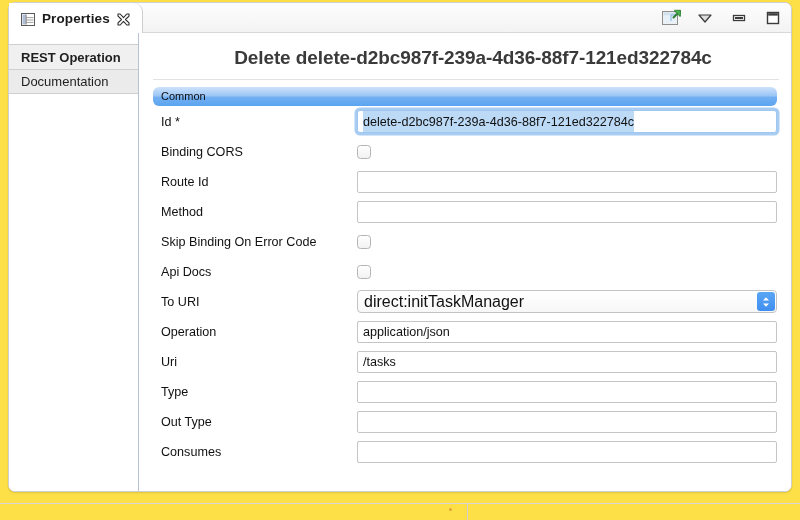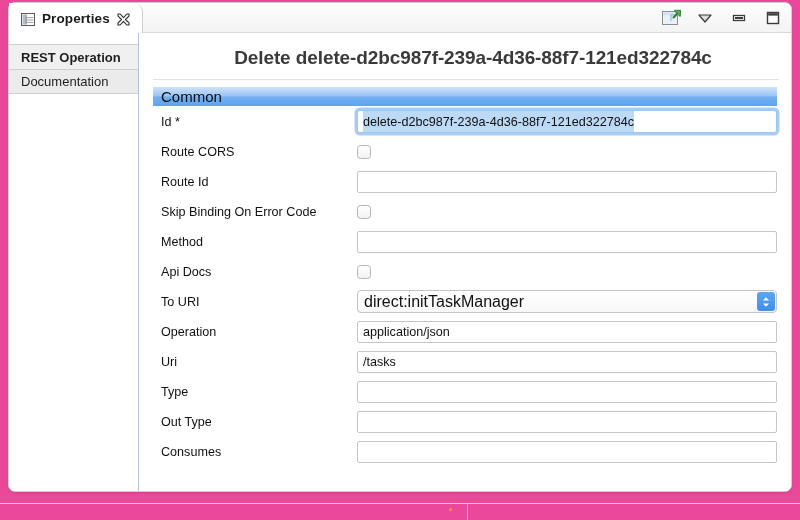--- a/index.html
+++ b/index.html
@@ -9,21 +9,21 @@
     height: 520px;
     background: #ffffff;
     font-family: "Liberation Sans", sans-serif;
     overflow: hidden;
   }
 
   #root {
     position: relative;
     width: 800px;
     height: 520px;
-    background: #ec4899;
+    background: #fde047;
   }
 
   
   .view-frame {
     position: absolute;
     left: 8px;
     top: 2px;
     width: 784px;
     height: 490px;
     background: #ffffff;
@@ -185,25 +185,26 @@
     margin: 10px 12px 0 14px;
     height: 1px;
     background: #e2e2e2;
   }
 
   .section-header {
     margin: 7px 14px 0 14px;
     height: 19px;
     line-height: 19px;
     padding-left: 8px;
-    font-size: 15px;
+    font-size: 11px;
     color: #0c0c0c;
     background: linear-gradient(to bottom, #cfe2fb 0%, #9cc6f6 45%, #72aff2 55%, #5ba4f1 100%);
     box-sizing: border-box;
     white-space: nowrap;
+    border-radius: 6px;
   }
 
   .form {
     position: relative;
     margin: 0;
     padding: 0 14px 0 14px;
   }
 
   .form-row {
     display: flex;
@@ -424,48 +425,48 @@
           <div class="form-row">
             <div class="form-label">Id *</div>
             <div class="field-wrap">
               <div class="txt focused readonlytext">
                 <span class="sel">delete-d2bc987f-239a-4d36-88f7-121ed322784c</span>
               </div>
             </div>
           </div>
 
           <div class="form-row">
-            <div class="form-label">Route CORS</div>
+            <div class="form-label">Binding CORS</div>
             <div class="field-wrap">
               <div class="chk"></div>
             </div>
           </div>
 
           <div class="form-row">
             <div class="form-label">Route Id</div>
             <div class="field-wrap">
               <div class="txt readonlytext">
                 <span></span>
               </div>
             </div>
           </div>
 
           <div class="form-row">
+            <div class="form-label">Method</div>
+            <div class="field-wrap">
+              <div class="txt readonlytext">
+                <span></span>
+              </div>
+            </div>
+          </div>
+
+          <div class="form-row">
             <div class="form-label">Skip Binding On Error Code</div>
             <div class="field-wrap">
               <div class="chk"></div>
-            </div>
-          </div>
-
-          <div class="form-row">
-            <div class="form-label">Method</div>
-            <div class="field-wrap">
-              <div class="txt readonlytext">
-                <span></span>
-              </div>
             </div>
           </div>
 
           <div class="form-row">
             <div class="form-label">Api Docs</div>
             <div class="field-wrap">
               <div class="chk"></div>
             </div>
           </div>
 

